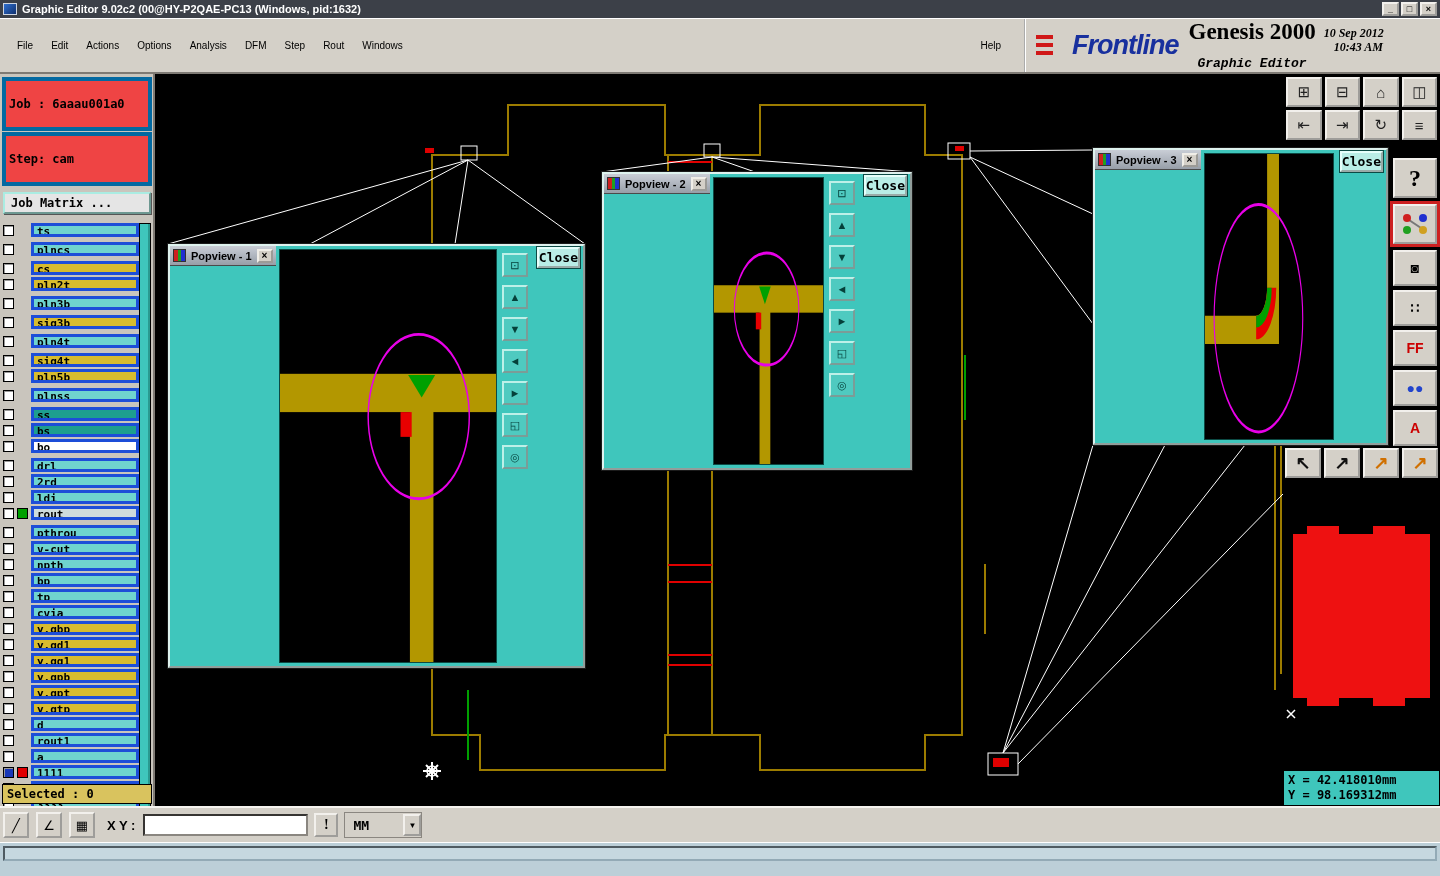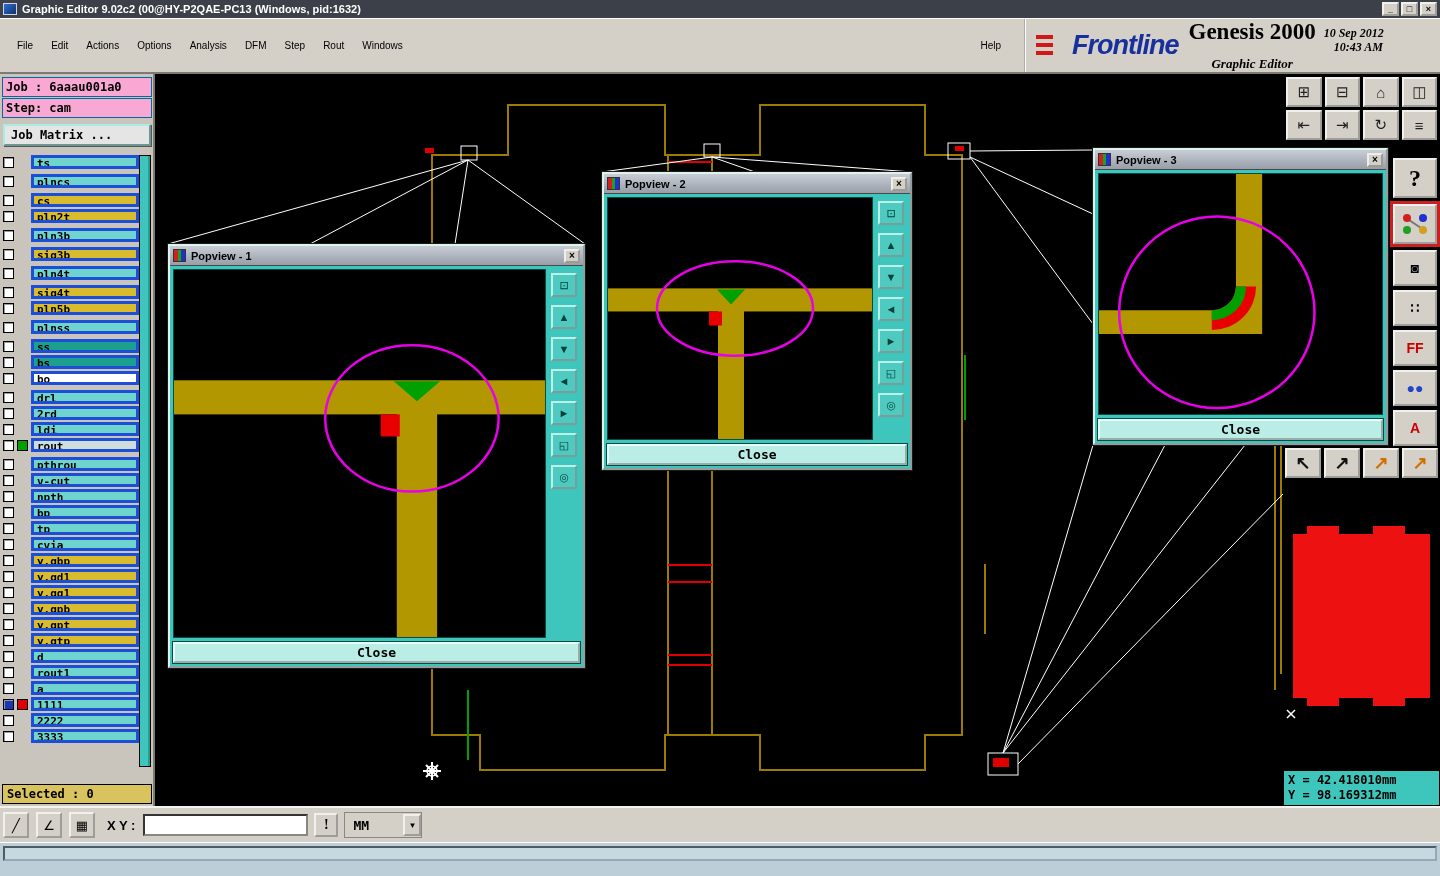--- a/index.html
+++ b/index.html
@@ -17,27 +17,27 @@
   .menubar{position:absolute;left:0;top:18px;width:100%;height:56px;background:#d4d0c8;border-top:1px solid #fff;border-bottom:2px solid #7e7a74;display:flex;align-items:stretch}
   .menus{display:flex;align-items:center;padding-left:8px}
   .menu-item{padding:0 9px;font-size:10px;color:#000000;white-space:nowrap}
   .help-item{margin-left:auto;margin-right:14px;align-self:center}
   .brand{display:flex;align-items:center;border-left:2px groove #fff;padding:3px 10px 3px 10px;width:416px;flex:0 0 auto}
   .fl-logo{display:flex;align-items:center;gap:19px}
   .fl-stripes{width:17px;height:21px;background:repeating-linear-gradient(to bottom,#d01818 0 4px,rgba(0,0,0,0) 4px 8px)}
   .fl-text{font-family:"Liberation Sans",sans-serif;font-style:italic;font-weight:bold;font-size:27px;color:#18309e;letter-spacing:-1px}
   .prod{margin-left:10px;text-align:center;line-height:1.05}
   .prod-name{font-family:"Liberation Serif",serif;font-weight:bold;font-size:23px}
-  .prod-sub{font-family:Liberation Serif, serif;font-style:italic;font-weight:bold;font-size:13px;margin-top:13px}
+  .prod-sub{font-family:Liberation Mono, monospace;font-style:italic;font-weight:bold;font-size:13px;margin-top:13px}
   .datetime{margin-left:8px;font-family:"Liberation Serif",serif;font-style:italic;font-size:12px;font-weight:bold;line-height:1.2;align-self:flex-start;padding-top:4px}
   .datetime div:nth-child(2){padding-left:10px}
 
   
   .sidebar{position:absolute;left:0;top:74px;bottom:70px;width:155px;background:#c9c5bd;border-right:2px solid #7e7a74;padding:3px 2px 0 2px}
-  .job-line{width:150px;background:#f9a8d4;border:1px solid #0369a1;font:bold 12px "DejaVu Sans Mono",monospace;padding:2px 3px;margin-bottom:1px}
+  .job-line{width:150px;background:#ef4444;border:4px solid #0369a1;font:bold 12px "DejaVu Sans Mono",monospace;padding:16px 3px;margin-bottom:1px}
   .matrix-btn{display:block;width:148px;text-align:left;background:#e5e5e5;border:2px outset #aaece2;box-shadow:1px 1px 0 #555;font:bold 12px "DejaVu Sans Mono",monospace;padding:2px 6px;margin:6px 0 9px 1px}
   .layer-area{position:relative;height:648px}
   .layer-list{width:137px}
   .layer-row{display:flex;align-items:center;height:14px;margin-bottom:2px;padding-left:1px}
   .layer-row.gap{margin-top:5px}
   .chk{width:11px;height:11px;background:#fff;border:1px solid #000;box-shadow:inset 1px 1px 0 #999;flex:0 0 auto}
   .chk.chk-blue{background:#1838b8}
   .sw{width:11px;height:11px;margin-left:3px;flex:0 0 auto;visibility:hidden;border:1px solid #000}
   .sw.sw-green{visibility:visible;background:#00a000}
   .sw.sw-red{visibility:visible;background:#e00000}
@@ -48,21 +48,21 @@
   .c-white{background:#ffffff}
   .c-pale{background:#cfdcdc}
   .scrollbar{position:absolute;right:0;top:0;width:12px;height:612px;background:#3fc6bc;border:1px solid #000;box-shadow:inset -2px 0 0 #2a9a90}
   .selected-bar{position:absolute;left:2px;bottom:2px;width:150px;background:#d9c35e;border:1px solid #000;font:bold 12px "DejaVu Sans Mono",monospace;padding:2px 4px}
 
   
   .canvas{position:absolute;left:155px;top:74px;right:157px;bottom:70px;background:#000;overflow:hidden}
   .canvas svg.bg{display:block}
 
   
-  .popwin{position:absolute;background:#3fc6bc;border:2px outset #def2ee;outline:1px solid #1a1a1a;display:flex;flex-direction:column;z-index:10}
+  .popwin{position:absolute;background:#3fc6bc;border:2px outset #def2ee;outline:1px solid #1a1a1a;display:flex;flex-direction:row;z-index:10}
   .pv-title{height:20px;background:linear-gradient(to bottom,#c9ced6,#979ea8);display:flex;align-items:center;gap:5px;padding:0 3px;border-bottom:1px solid #4a4a4a;flex:0 0 auto}
   .pv-icon{width:13px;height:13px;border:1px solid #333;background:linear-gradient(90deg,#d02020 33%,#20a020 33% 66%,#2030d0 66%);flex:0 0 auto}
   .pv-title-text{font:bold 11px "Liberation Sans",sans-serif;color:#000}
   .pv-x{margin-left:auto;width:16px;height:14px;background:#d4d0c8;border:2px outset #f0eee8;font:bold 10px "Liberation Sans",sans-serif;line-height:10px;text-align:center}
   .pv-body{flex:1;display:flex;gap:2px;padding:3px;min-height:0}
   .pv-canvas{flex:1;background:#000;border:1px solid #0c4a44;position:relative;overflow:hidden}
   .pv-canvas svg{display:block;width:100%;height:100%}
   .pv-tools{width:32px;display:flex;flex-direction:column;align-items:center;gap:8px;padding-top:4px;flex:0 0 auto}
   .pv-tbtn{width:26px;height:24px;background:#4fcac0;border:2px outset #bdf0e8;font-size:11px;color:#05403a;display:flex;align-items:center;justify-content:center}
   .pv-close{margin:1px 3px 3px 3px;height:21px;background:#b9ede6;border:2px outset #e6fffb;outline:1px solid #0c4a44;font:bold 13px "DejaVu Sans Mono",monospace}

